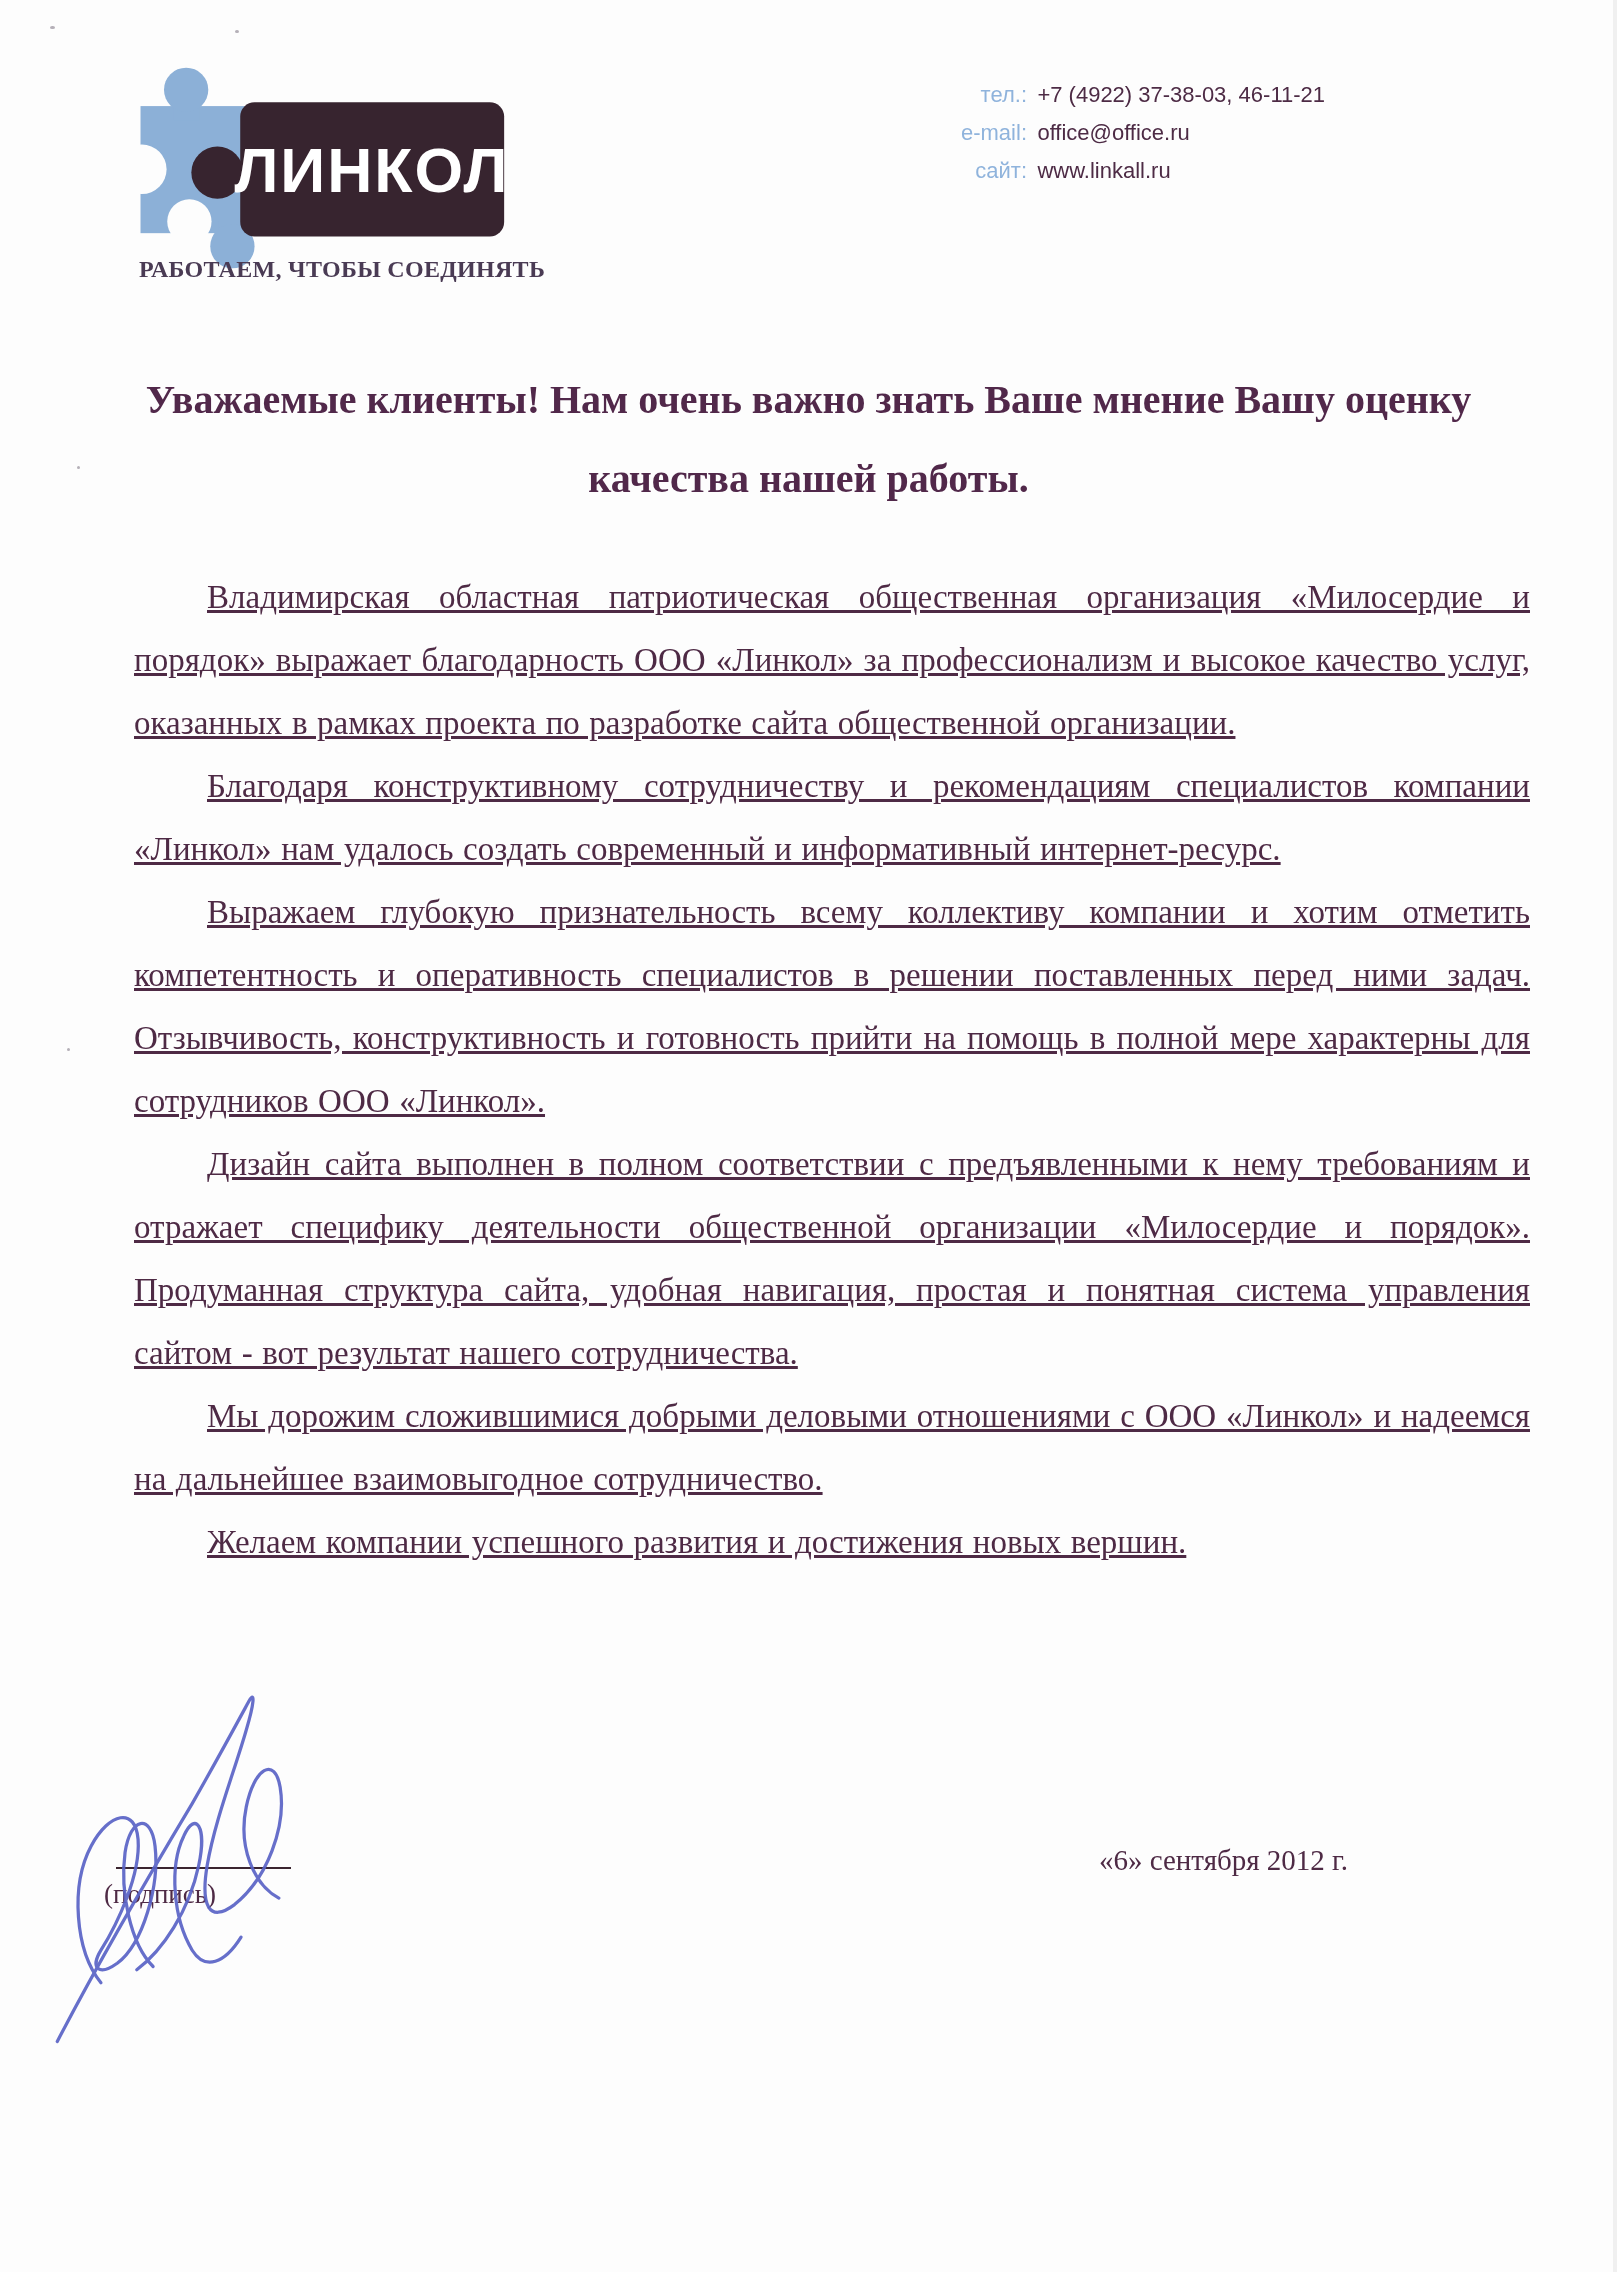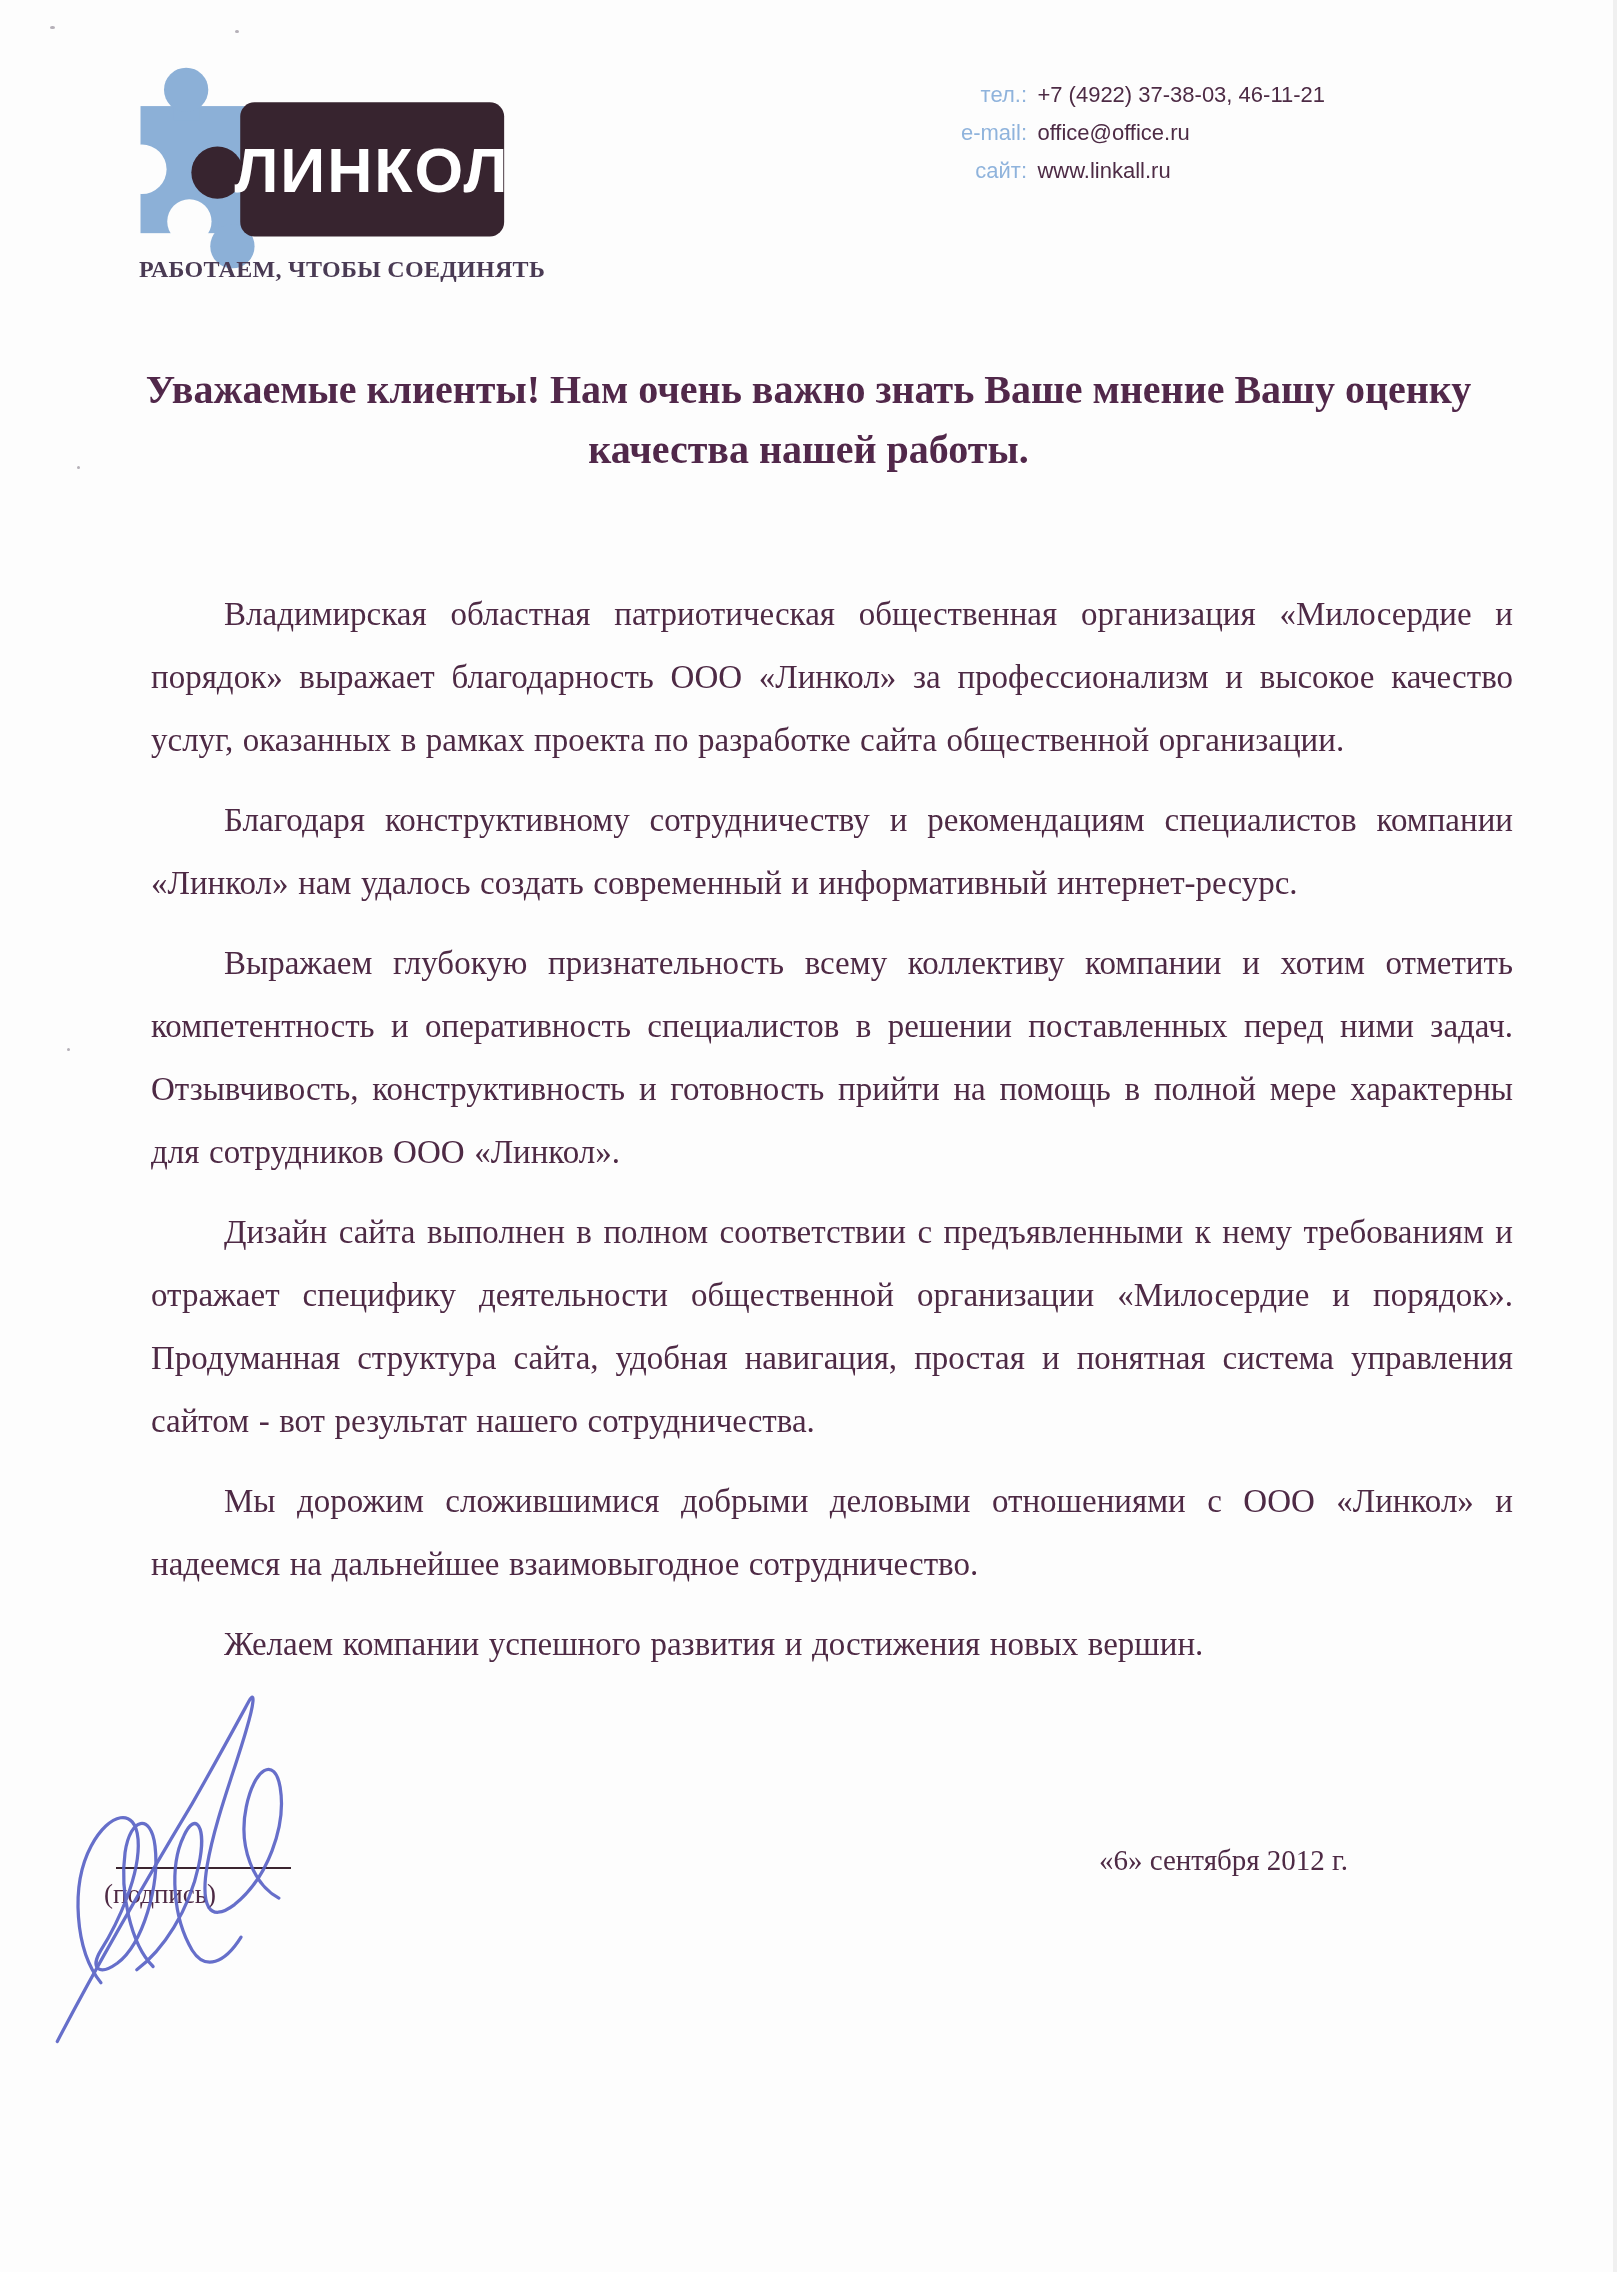--- a/index.html
+++ b/index.html
@@ -18,30 +18,30 @@
   .contacts{
     position:absolute;left:903px;top:76px;
     font-family:"Liberation Sans",sans-serif;font-size:22px;line-height:38px;
   }
   .contact-row{display:flex;}
   .contact-label{width:124px;text-align:right;color:#8fb3dc;margin-right:10.4px;flex:none;}
   .contact-value{color:#4d2b45;white-space:nowrap;}
   
   .heading{
     position:absolute;left:91px;top:360px;width:1435px;
-    text-align:center;font-weight:700;font-size:40px;line-height:60px;
+    text-align:center;font-weight:700;font-size:40px;line-height:79px;
     color:#51284a;margin:0;
   }
   
   .body-text{
     position:absolute;left:134px;top:566px;width:1396px;
     font-size:33px;line-height:63px;color:#4e2a45;text-align:justify;
     word-spacing:1.3px;
   }
-  .body-text p{margin:17px;text-indent:73px;}
+  .body-text p{margin:0;text-indent:73px;text-decoration:underline;}
   
   .sig-ink{position:absolute;left:39px;top:1670px;z-index:3;}
   .sig-line{
     position:absolute;left:116px;top:1867px;width:175px;height:0;
     border-top:2.6px solid #3a2530;z-index:2;
   }
   .sig-caption{
     position:absolute;left:104px;top:1879px;font-size:27px;color:#4e2a45;z-index:2;
   }
   .officer{

